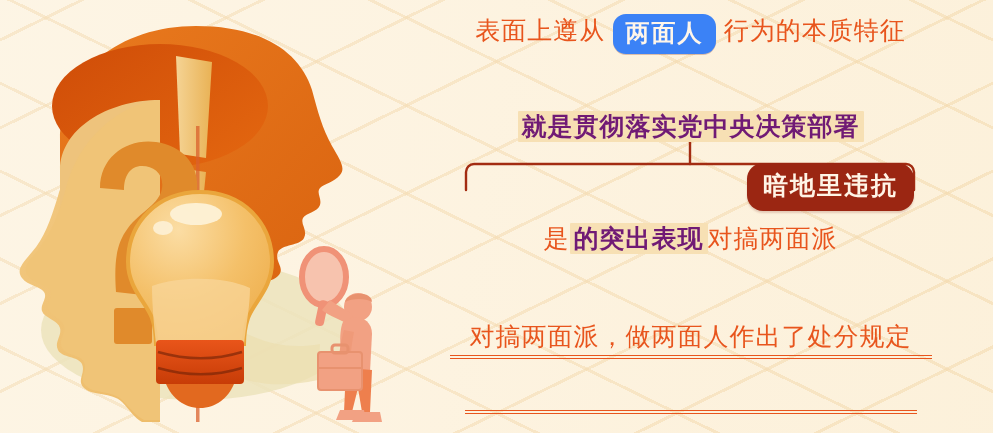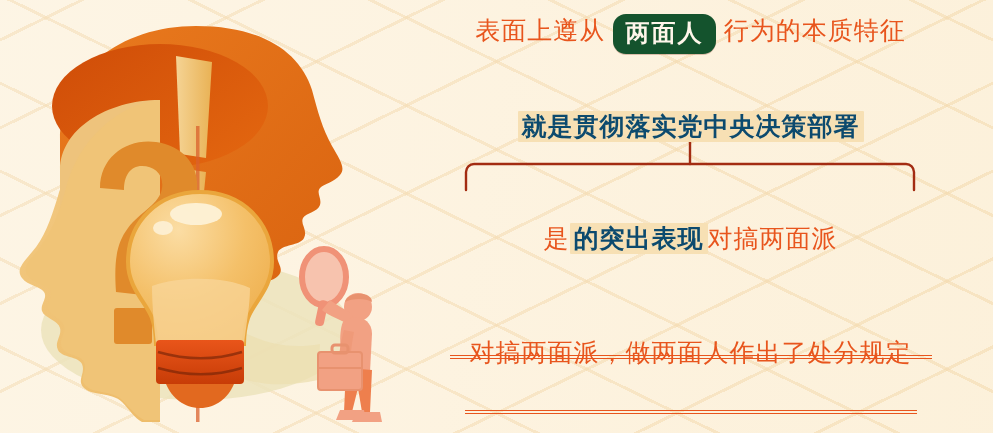--- a/index.html
+++ b/index.html
@@ -42,28 +42,28 @@
   .line{
     position:absolute;left:0;width:605px;text-align:center;
     color:#e8551d;white-space:nowrap;
     letter-spacing:.04em;
   }
   .l-plain{font-size:25px;font-weight:400;}
   .l-bold{font-size:25px;font-weight:700;}
 
   .hl{
     background:#f7e0b4;
-    color:#0c4a6e;font-weight:700;
+    color:#701a75;font-weight:700;
     padding:2px 4px;border-radius:1px;
     box-decoration-break:clone;-webkit-box-decoration-break:clone;
   }
 
   .chip{
     display:inline-block;
-    background:#14532d;color:#fff6ea;font-weight:700;
+    background:#3b82f6;color:#fff6ea;font-weight:700;
     border-radius:13px;padding:3px 13px 5px;
     font-size:24px;letter-spacing:.08em;
     vertical-align:-2px;
     box-shadow:0 1px 0 rgba(120,30,10,.25);
   }
 
   
   .branch-chip{
     position:absolute;
     background:#9b2612;color:#fff4e6;font-weight:700;
@@ -258,27 +258,28 @@
     <div class="line l-bold" style="top:110px;">
       <span class="hl">就是贯彻落实党中央决策部署</span>
     </div>
 
     <svg class="bracket" style="top:142px;" viewBox="0 0 605 80">
       <path d="M302,0 L302,22" stroke="#a32c12" stroke-width="2.4" fill="none" stroke-linecap="round"></path>
       <path d="M85,22 C85,22 85,22 85,22 L85,22" stroke="none" fill="none"></path>
       <path d="M78,48 L78,30 A8,8 0 0 1 86,22 L518,22 A8,8 0 0 1 526,30 L526,48" stroke="#a32c12" stroke-width="2.4" fill="none" stroke-linecap="round"></path>
     </svg>
 
+    <div class="branch-chip" style="left:359px;top:163px;">暗地里违抗</div>
 
     <div class="line l-plain" style="top:222px;">
       <span>是</span><span class="hl">的突出表现</span><span>对搞两面派</span>
     </div>
 
 
-    <div class="line l-plain" style="top:336px;">
+    <div class="line l-plain" style="top:320px;">
       <span>对搞两面派，做两面人作出了处分规定</span>
     </div>
     <div class="rule-wrap" style="top:355px;">
       <div class="rule" style="width:482px;"></div>
     </div>
 
     <div class="rule-wrap" style="top:410px;">
       <div class="rule" style="width:452px;"></div>
     </div>
 

